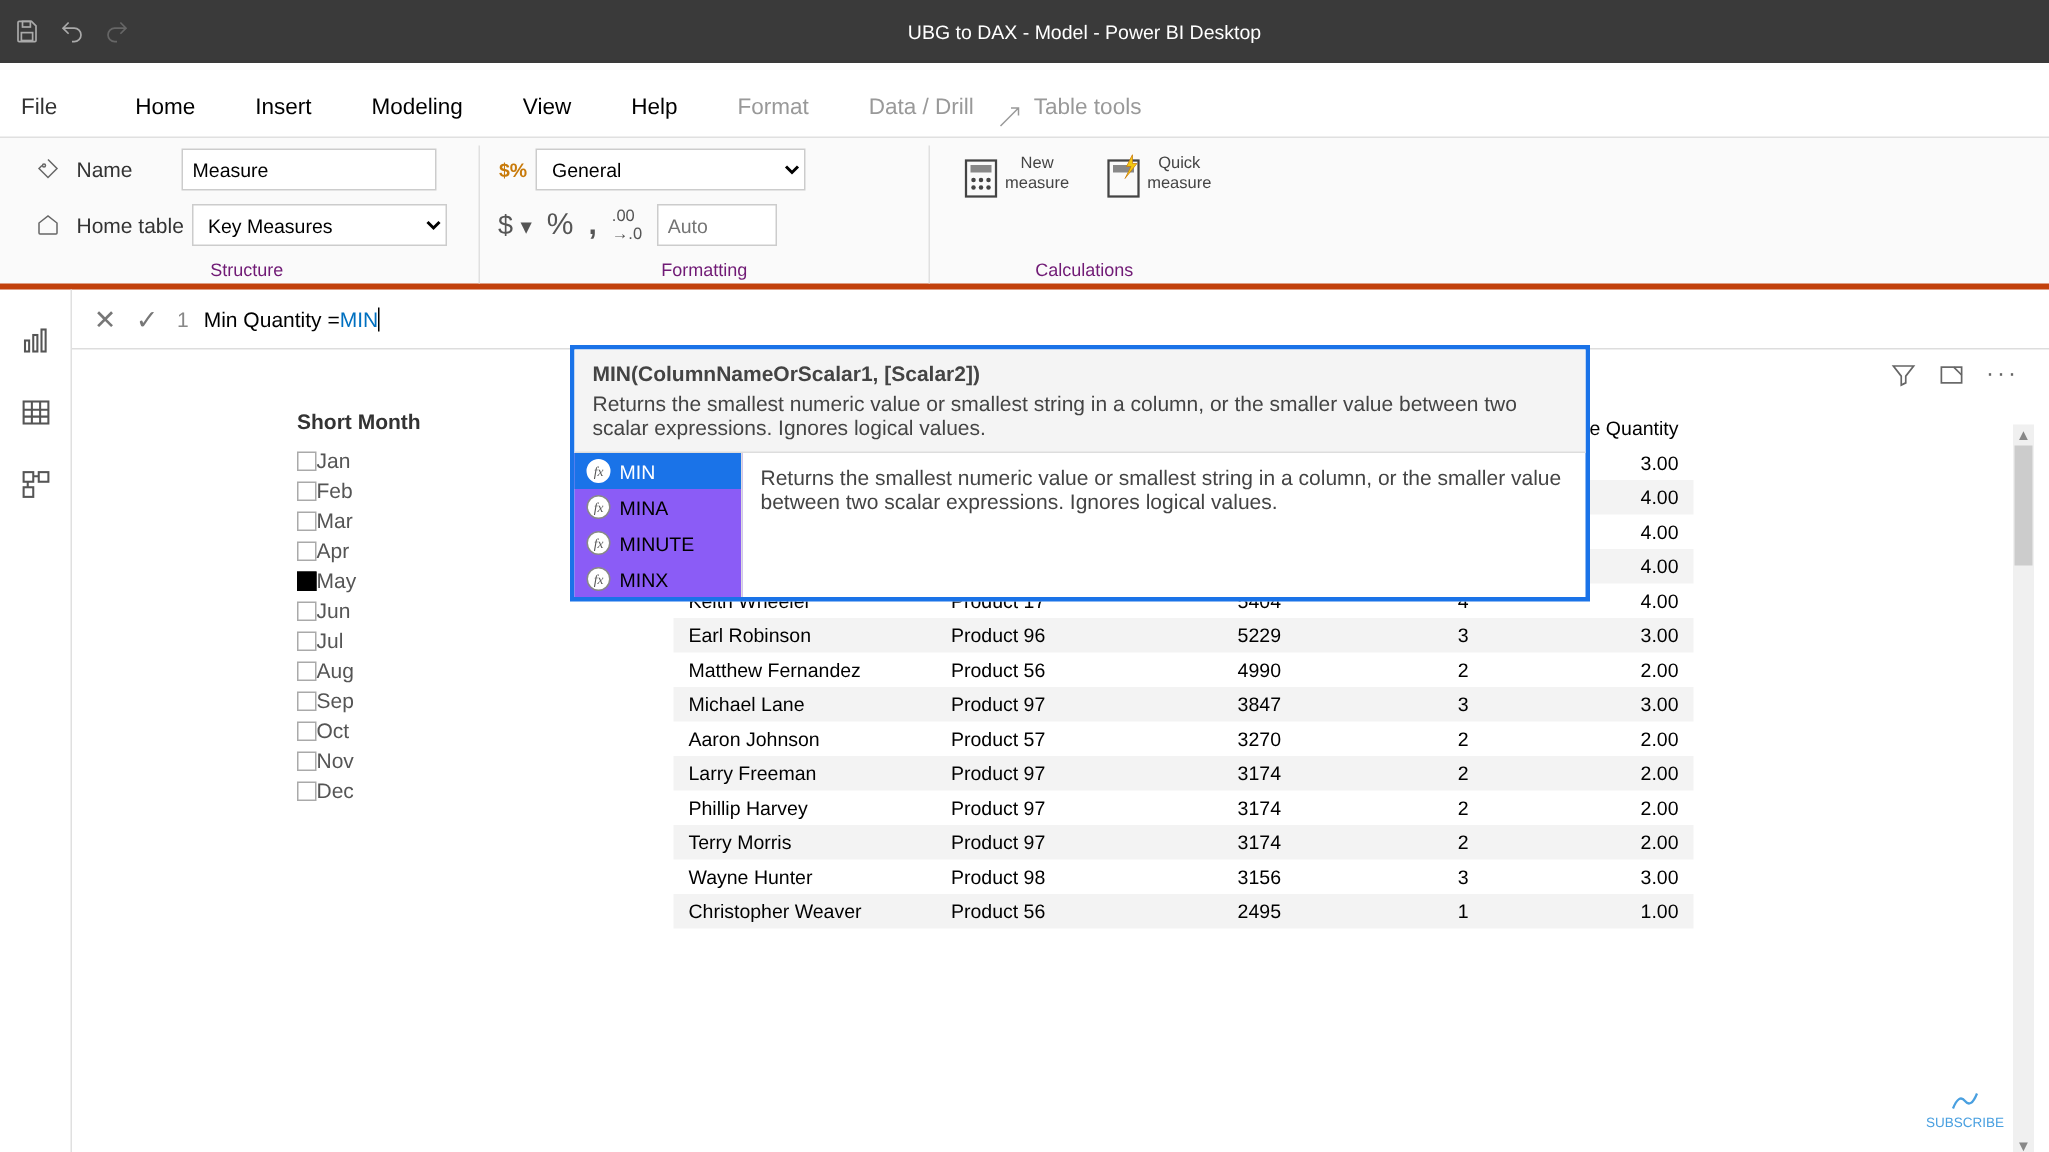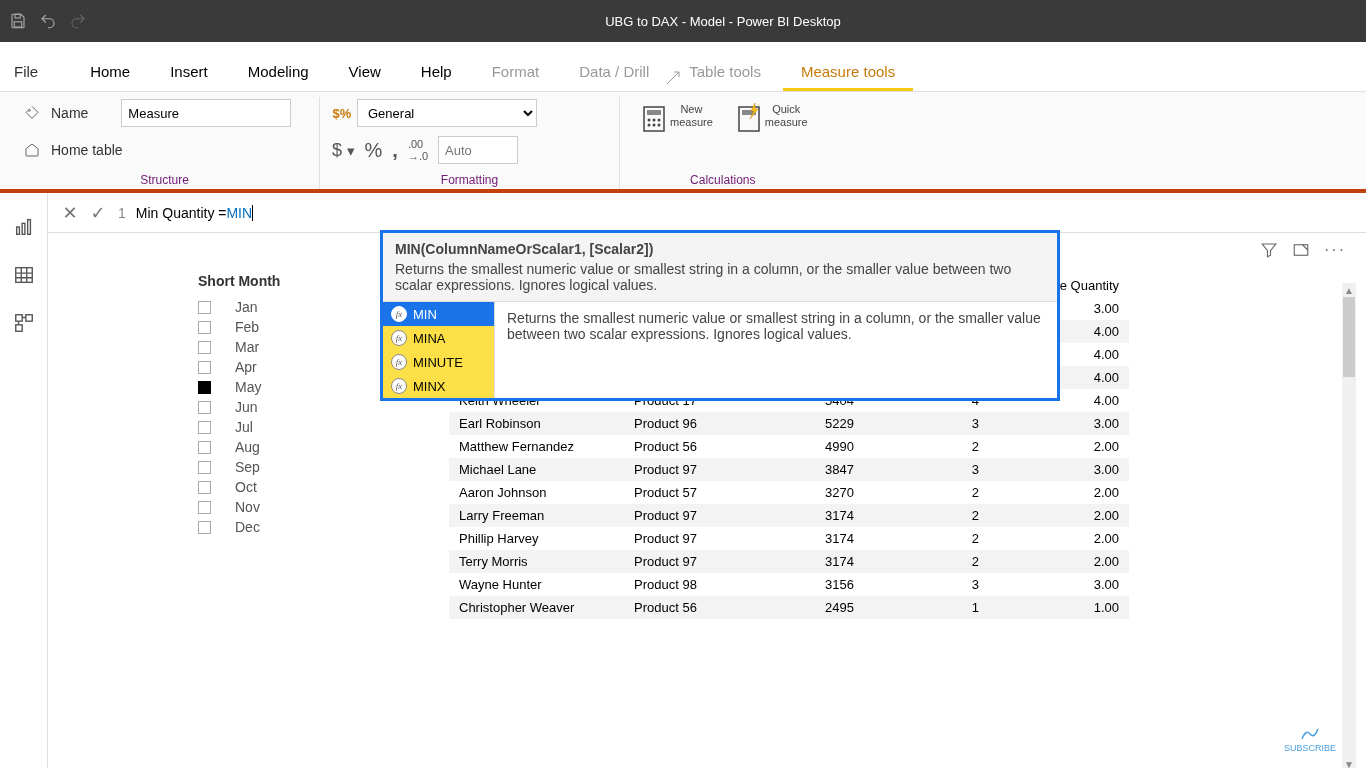--- a/index.html
+++ b/index.html
@@ -35,37 +35,37 @@
     .formula-bar { display: flex; align-items: center; border-bottom: 1px solid #ddd; padding: 4px 8px; height: 40px; position: relative;}
     .fb-btn { width: 28px; height: 28px; display: flex; align-items: center; justify-content: center; color: #777; cursor: pointer; font-size: 18px; }
     .fb-text { font-family: Consolas, monospace; font-size: 14px; padding: 4px 6px; flex: 1; display: flex; align-items: center; }
     .fb-line { color: #888; margin-right: 10px; }
     .fb-fn { color: #0070c0; }
     .cursor { display: inline-block; width: 1px; height: 16px; background: #000; vertical-align: middle; }
 
     .body-area { flex: 1; display: flex; padding: 40px 0 0 150px; position: relative;}
     .slicer { width: 150px; }
     .slicer-title { font-weight: bold; font-size: 14px; margin-bottom: 8px; color: #333; }
-    .slicer-item { display: flex; align-items: center; gap: 24px; padding: 2px 0; font-size: 14px; color: #555; }
+    .slicer-item { display: flex; align-items: center; gap: 0; padding: 2px 0; font-size: 14px; color: #555; }
     .checkbox { width: 13px; height: 13px; border: 1px solid #aaa; background: #fff; }
     .checkbox.checked { background: #000; border-color: #000; }
 
     .table { margin-left: 100px; border: 1px solid transparent; font-size: 13px; }
     .thead, .trow { display: flex; }
     .trow:nth-child(even) { background: #f3f3f3; }
     .th, .td { padding: 4px 10px; }
     .c1 { width: 175px; } .c2 { width: 140px; } .c3 { width: 100px; text-align: right; } .c4 { width: 125px; text-align: right; } .c5 { width: 140px; text-align: right; }
     .thead { font-weight: 500; background: #fff; }
     .toolbar-right { position:absolute; right: 20px; top: 48px; display:flex; gap:14px; color:#666;}
 
     .intellisense-box { position: absolute; left: 332px; top: 0; width: 680px; border: 3px solid #1a73e8; background: #fff; z-index: 10; }
     .ib-tooltip { background: #f4f4f4; padding: 8px 12px; font-size: 14px; color: #444; border-bottom: 1px solid #ddd; }
     .ib-sig { font-weight: 700; margin-bottom: 4px; }
     .ib-list { display: flex; }
-    .ib-items { width: 112px; border-right: 1px solid #ddd; background: #fde047; }
+    .ib-items { width: 112px; border-right: 1px solid #ddd; background: #8b5cf6; }
     .ib-item { display: flex; align-items: center; gap: 6px; padding: 4px 8px; font-size: 13px; cursor: pointer; }
     .ib-item.selected { background: #1a73e8; color: #fff; }
     .ib-fx { width: 16px; height: 16px; border: 1px solid #888; border-radius: 50%; display: flex; align-items: center; justify-content: center; font-size: 9px; font-style: italic; font-family: serif; color: #555; background: #fff; }
     .ib-item.selected .ib-fx { border-color: #fff; color: #555; }
     .ib-desc { flex: 1; padding: 8px 12px; font-size: 14px; color: #444; }
 
     .vscroll { position:absolute; right:10px; top: 90px; bottom: 0; width: 14px; background:#f0f0f0;}
     .vscroll-thumb{ position:absolute; top:0; height:80px; left:1px; right:1px; background:#ccc;}
     .vscroll-arrow{position:absolute;left:0;right:0;height:14px;display:flex;align-items:center;justify-content:center;color:#888;font-size:10px;}
     .subscribe { position:absolute; right:30px; bottom: 15px; color:#4aa0e0; font-size:9px; text-align:center;}
@@ -101,21 +101,20 @@
 <div class="menubar" id="menubar">
     <div class="menu-item file">File</div>
     <div class="menu-item">Home</div>
     <div class="menu-item">Insert</div>
     <div class="menu-item">Modeling</div>
     <div class="menu-item">View</div>
     <div class="menu-item">Help</div>
     <div class="menu-item muted">Format</div>
     <div class="menu-item muted">Data / Drill</div>
     <div class="menu-item muted">Table tools</div>
-    <div class="menu-item active">Measure tools</div>
   </div>
 
 <div class="ribbon">
   <div class="ribbon-group" style="width:310px">
     <div class="ribbon-row">
       <span class="ribbon-icon">
           <svg width="16" height="16" viewBox="0 0 24 24" fill="none" stroke="#666" stroke-width="1.5">
             <path d="M12 2l9 9-9 9-9-9 3-3"></path>
             <circle cx="8" cy="8" r="1.5"></circle>
           </svg>
@@ -123,20 +122,21 @@
       <span class="ribbon-label">Name</span>
       <input class="ribbon-input" style="width: 170px; margin-left: 28px;" value="Measure">
     </div>
     <div class="ribbon-row">
       <span class="ribbon-icon">
           <svg width="16" height="16" viewBox="0 0 24 24" fill="none" stroke="#666" stroke-width="1.5">
             <path d="M3 10l9-7 9 7v10a1 1 0 0 1-1 1H4a1 1 0 0 1-1-1z"></path>
           </svg>
         </span>
       <span class="ribbon-label">Home table</span>
+      <select class="ribbon-input" style="width:170px"><option>Key Measures</option></select>
     </div>
     <div class="ribbon-group-label">Structure</div>
   </div>
 
   <div class="ribbon-group" style="width:300px">
     <div class="ribbon-row">
       <span class="ribbon-icon" style="color:#c87a0a;font-weight:bold;font-size:13px">$%</span>
       <select class="ribbon-input" style="width:180px"><option>General</option></select>
     </div>
     <div class="ribbon-row" style="gap:10px;font-size:18px;color:#555">

